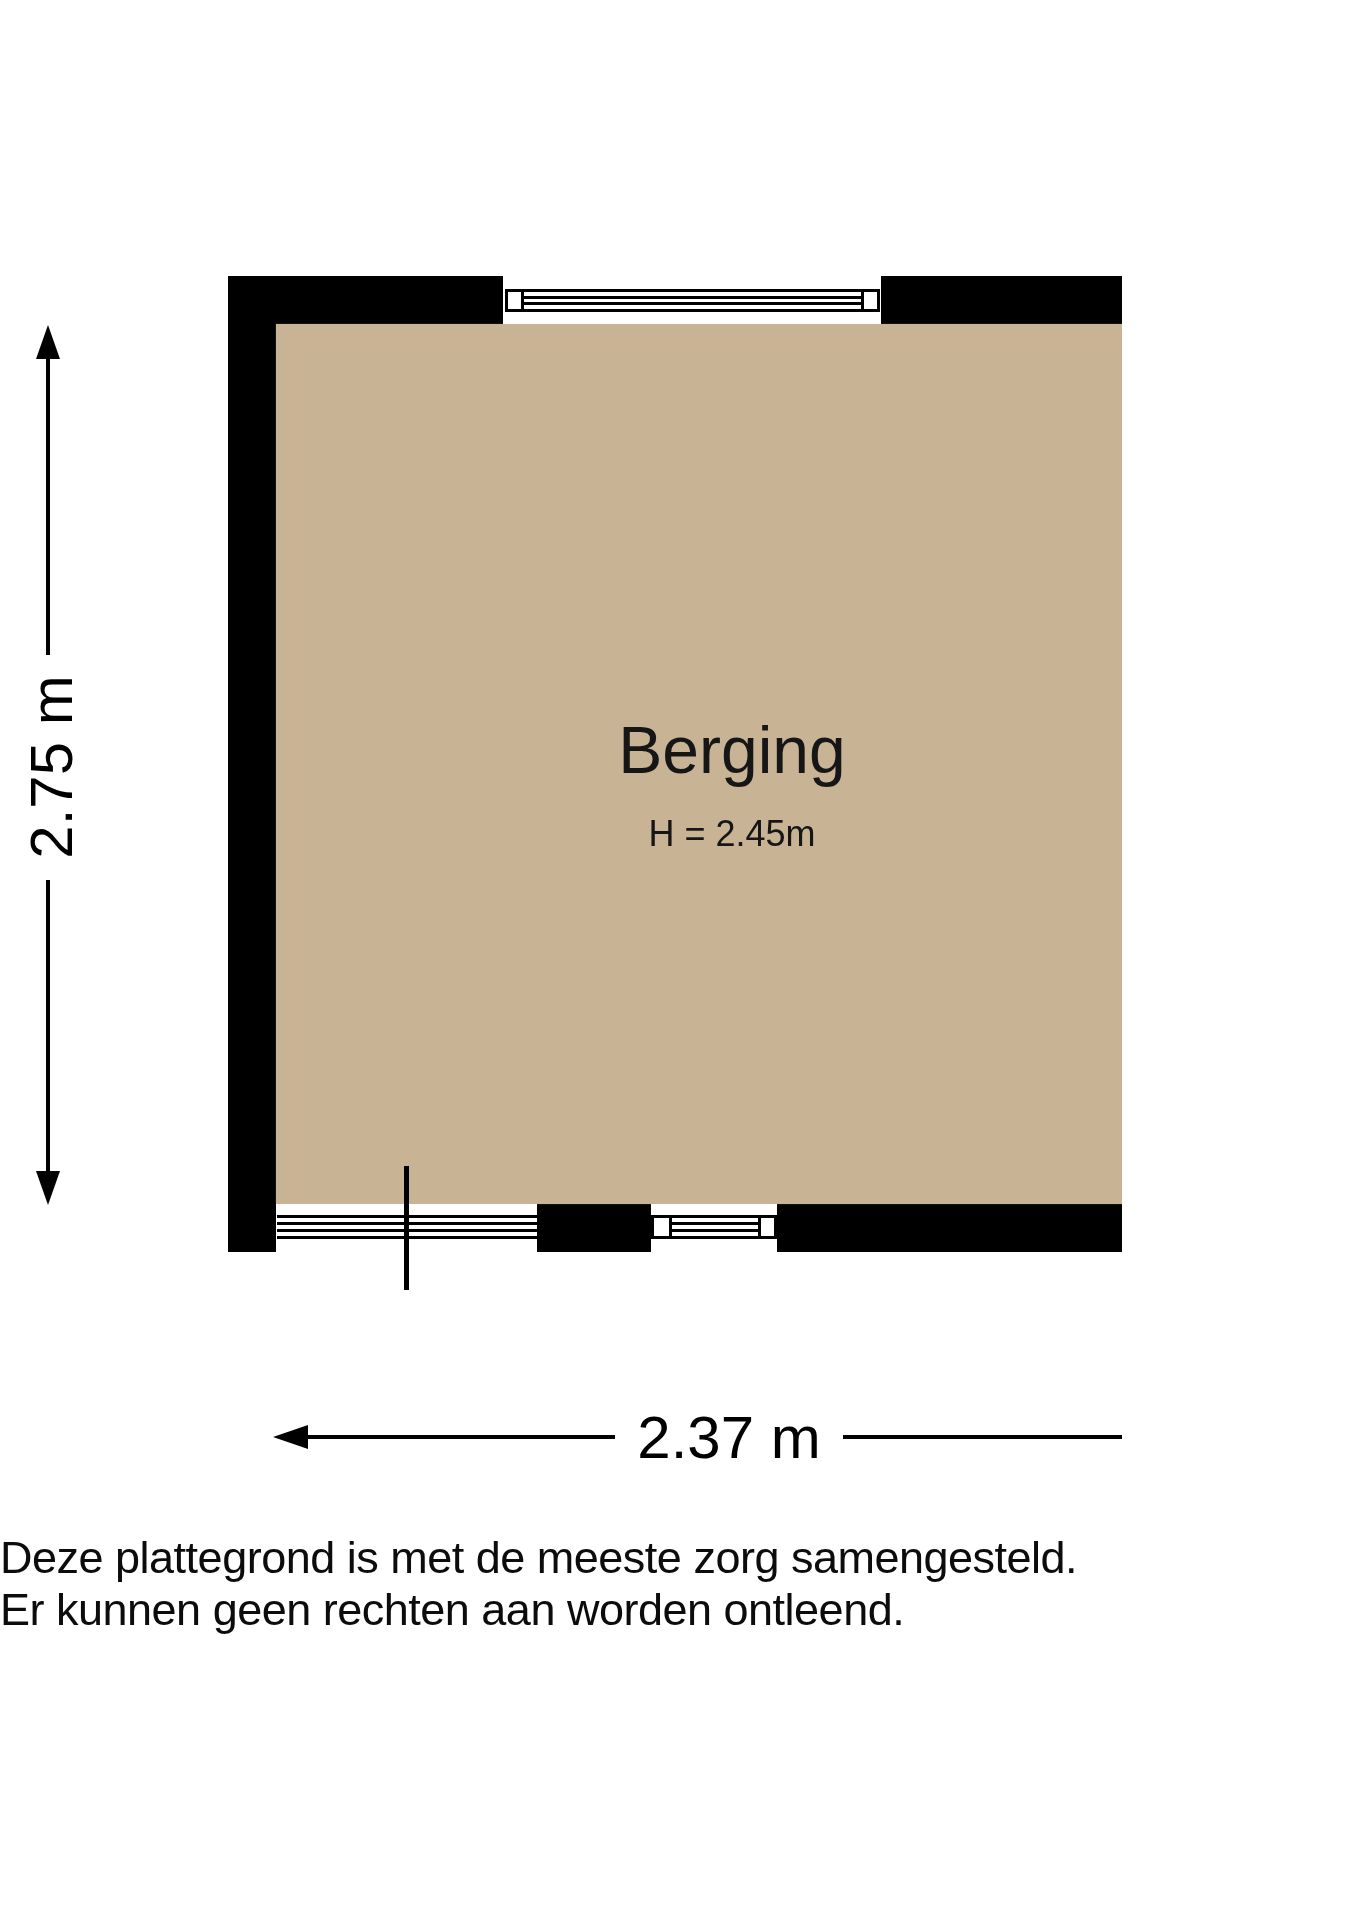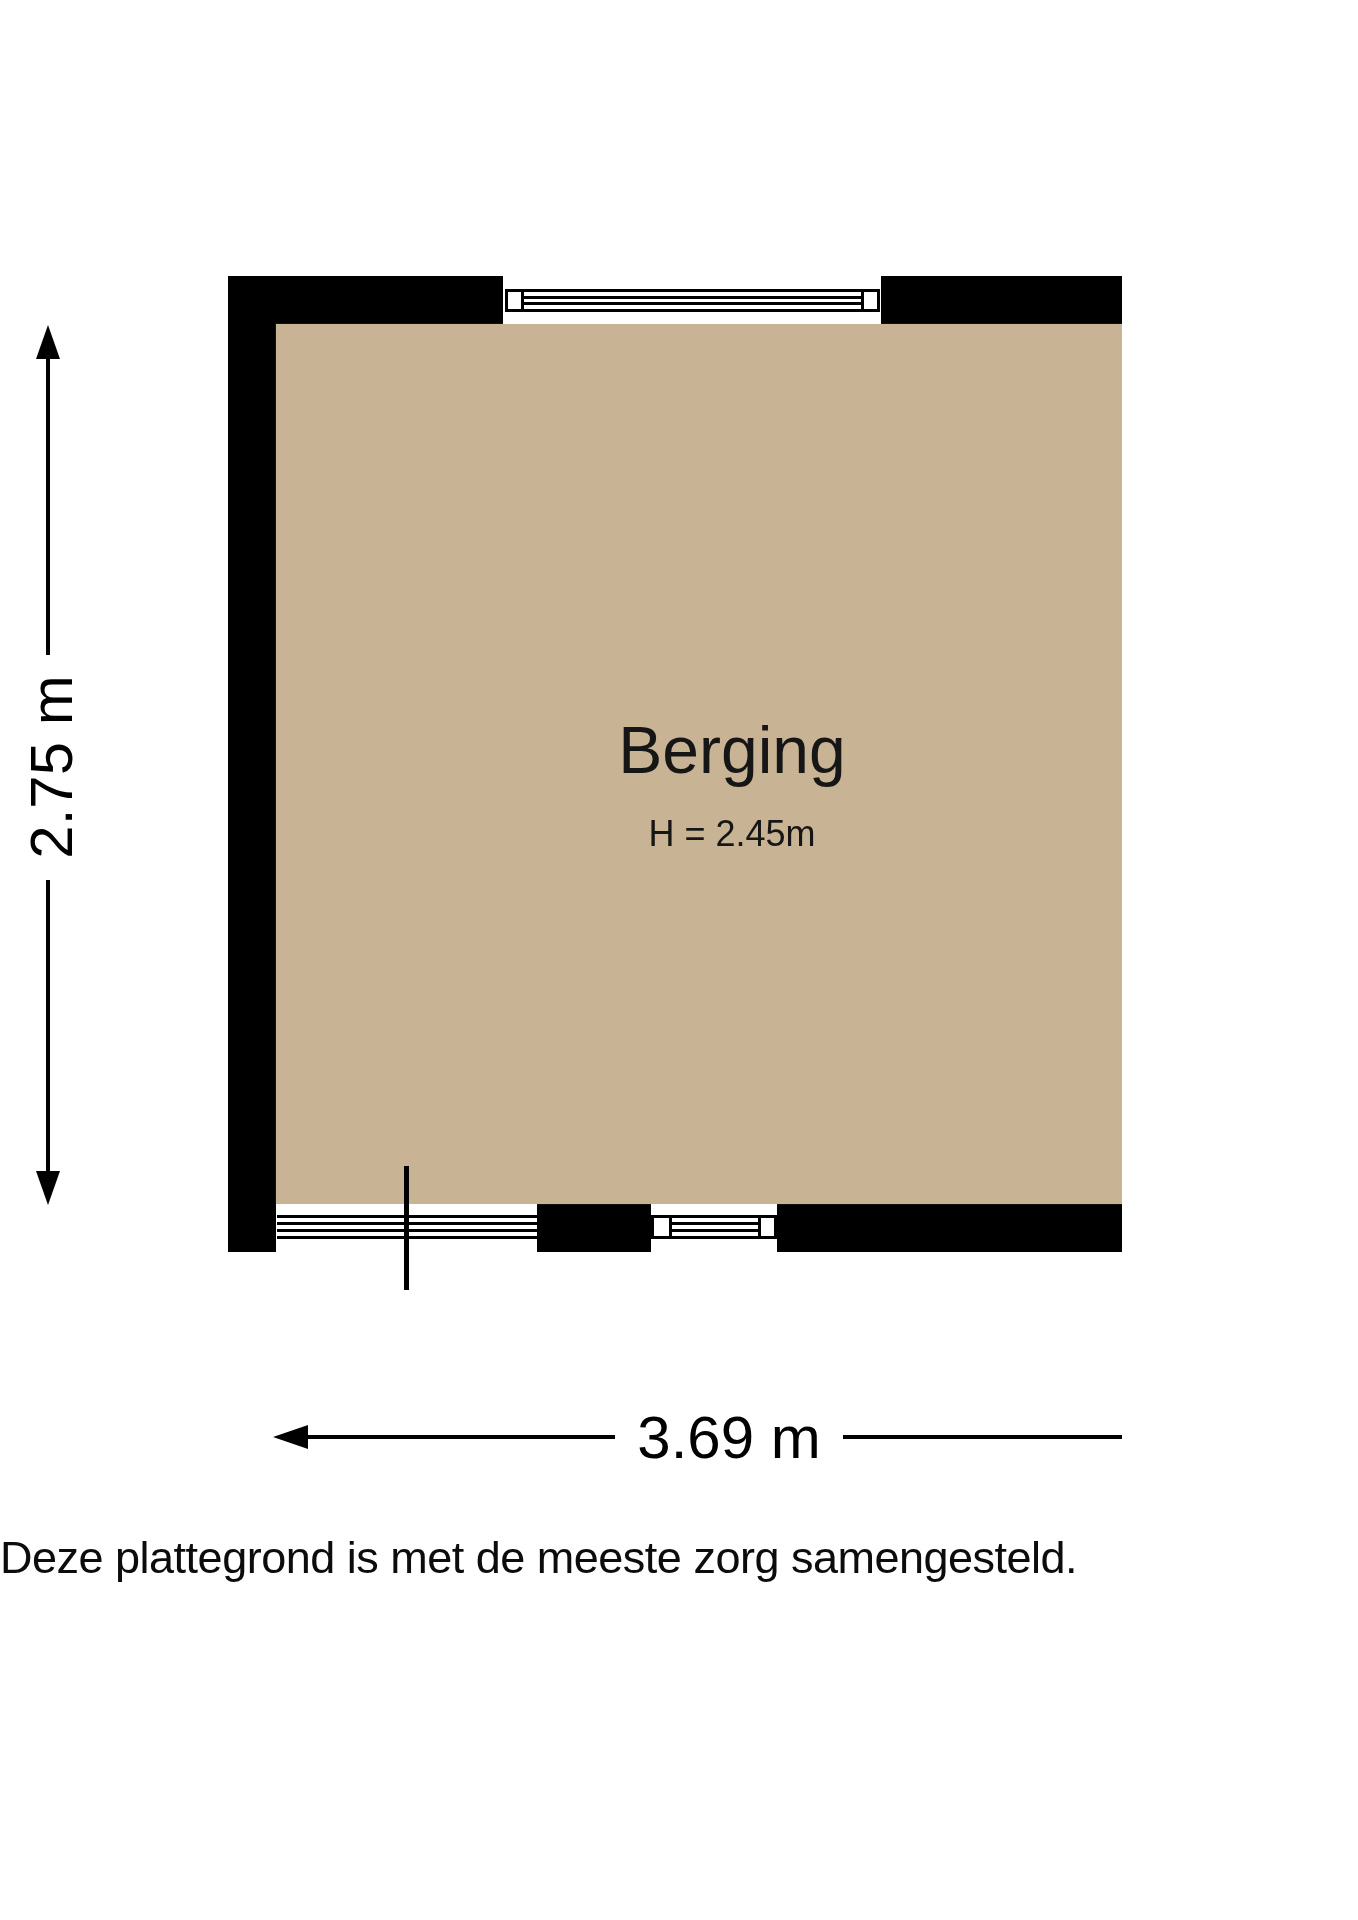--- a/index.html
+++ b/index.html
@@ -118,22 +118,23 @@
     <div class="arrowhead arrow-up" style="left:36px;top:325px;"></div>
     <div class="dim-line-v" style="left:46px;top:358px;height:297px;"></div>
     <div class="dim-label dim-label-v">2.75 m</div>
     <div class="dim-line-v" style="left:46px;top:880px;height:292px;"></div>
     <div class="arrowhead arrow-down" style="left:36px;top:1171px;"></div>
   </div>
 
   <div>
     <div class="arrowhead arrow-left" style="left:273px;top:1425px;"></div>
     <div class="dim-line-h" style="left:308px;top:1435px;width:307px;"></div>
-    <div class="dim-label dim-label-h">3.69 m</div>
+    <div class="dim-label dim-label-h">2.37 m</div>
     <div class="dim-line-h" style="left:843px;top:1435px;width:312px;"></div>
     <div class="arrowhead arrow-right" style="left:1155px;top:1425px;"></div>
   </div>
 
   <div class="disclaimer">
     <div>Deze plattegrond is met de meeste zorg samengesteld.</div>
+    <div>Er kunnen geen rechten aan worden ontleend.</div>
   </div>
 
 </div>
 
 </body></html>

